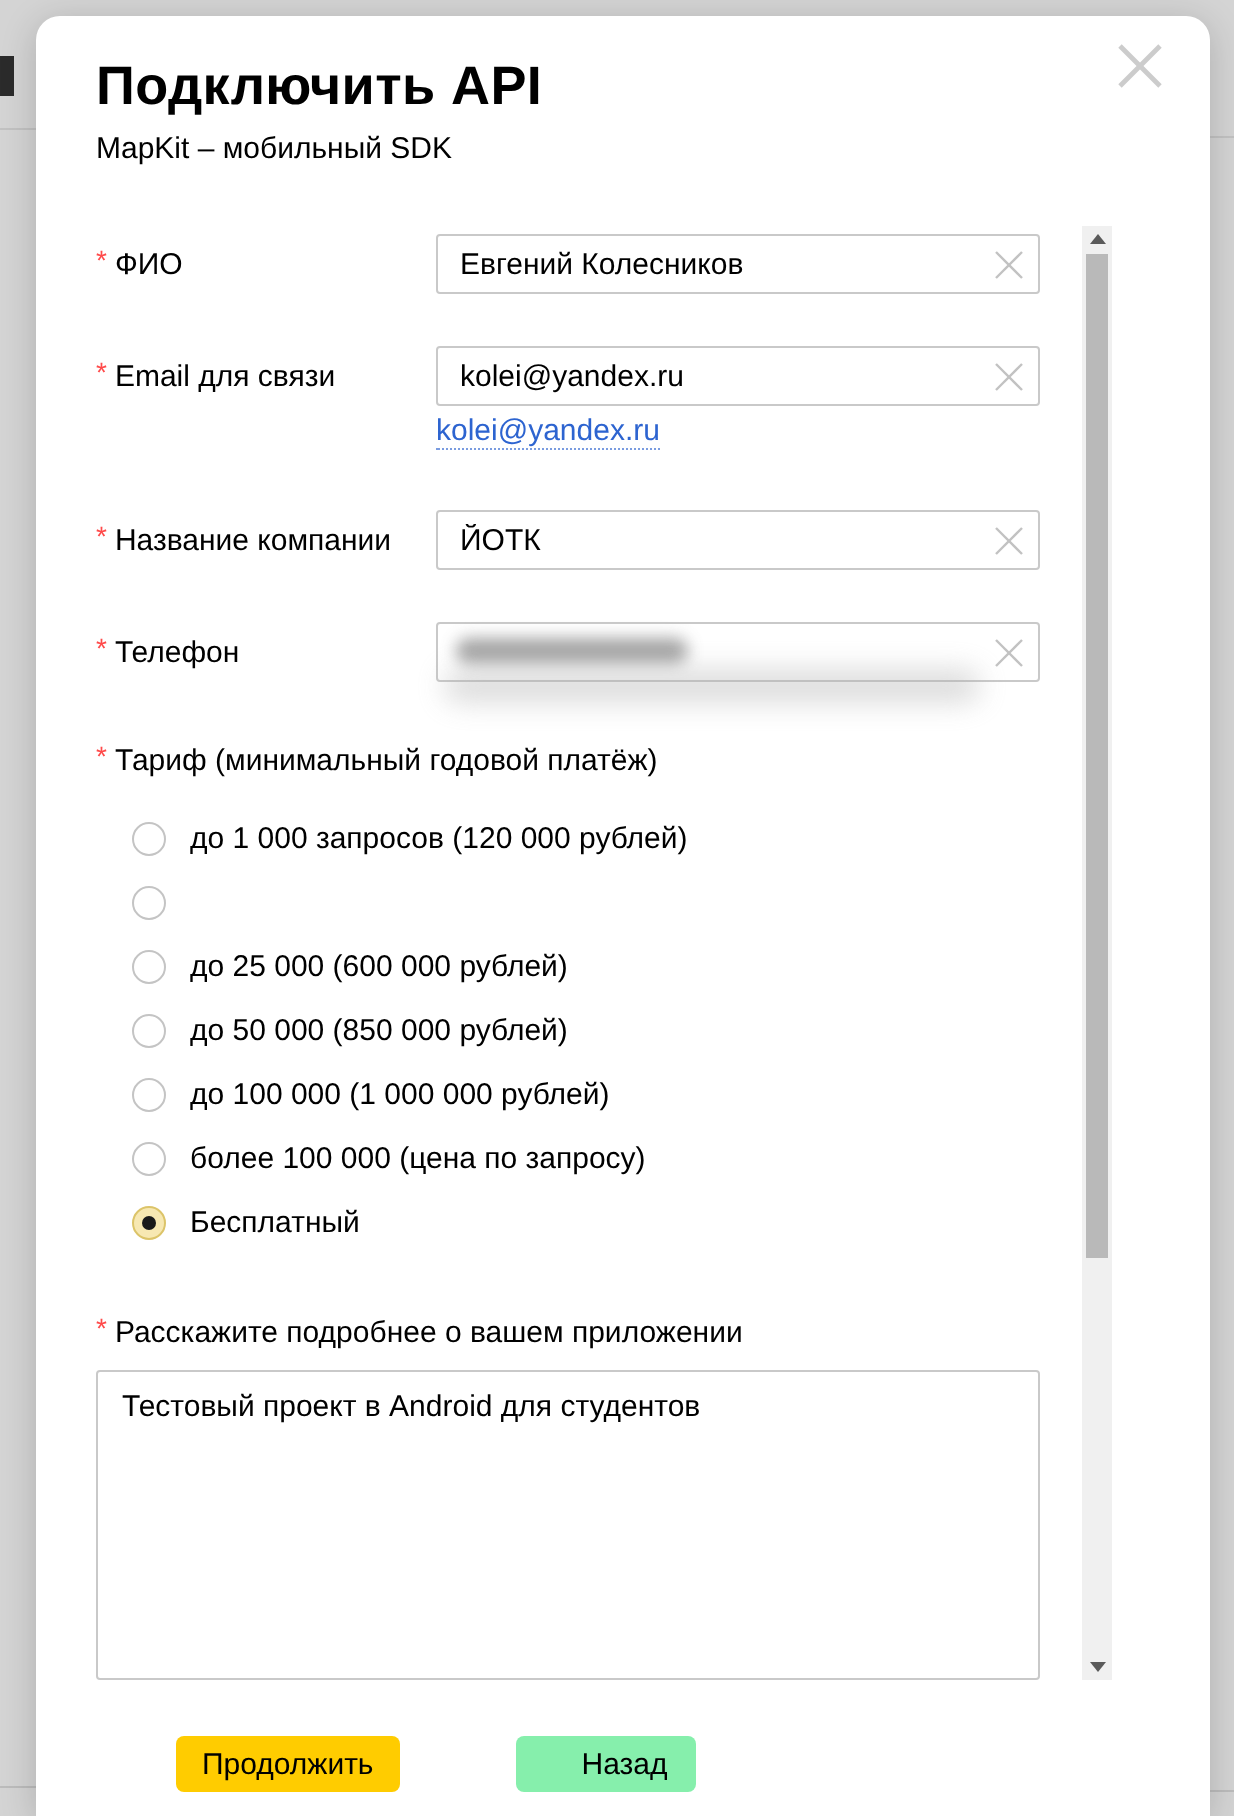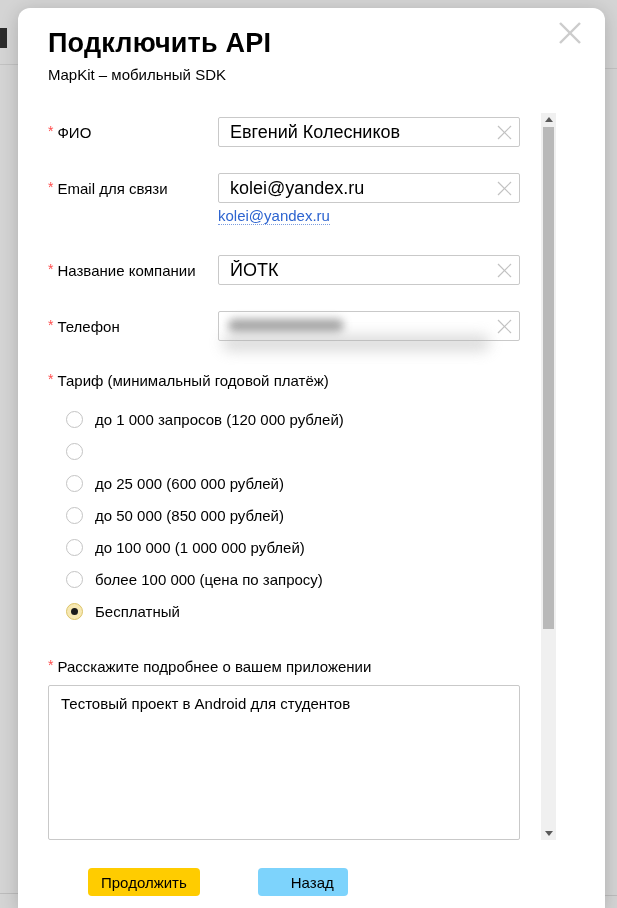--- a/index.html
+++ b/index.html
@@ -29,21 +29,21 @@
   .title { position:absolute; left:30px; top:20px; font-size:27px; font-weight:700; color:#000; letter-spacing:.2px; }
   .subtitle { position:absolute; left:30px; top:58px; font-size:15px; color:#000000; }
 
   
   .row { position:absolute; left:30px; width:493px; }
   .field-label { position:absolute; left:0; top:7px; font-size:15px; color:#000; white-space:nowrap; }
   .star { color:#ff4b4b; font-size:14px; position:relative; top:-2px; margin-right:4px; }
   .input-wrap { position:absolute; left:170px; top:0; width:302px; height:30px; }
   .text-input {
     width:100%; height:30px; border:1px solid #c9c9c9; border-radius:2px;
-    font-family:"Liberation Sans", sans-serif; font-size:18px; color:#000;
+    font-family:"Liberation Sans", sans-serif; font-size:15px; color:#000;
     padding:0 30px 0 11px; background:#fff; outline:none;
   }
   .clear-x { position:absolute; right:8px; top:8px; width:15px; height:15px; cursor:pointer; }
 
   .email-link-row { position:absolute; left:200px; top:199px; font-size:15px; }
   .email-link { color:#2d64d0; text-decoration:none; border-bottom:1px dotted #7a9ce0; cursor:pointer; }
 
   
   .blob1 { position:absolute; left:10px; top:8px; width:116px; height:13px;
            background:#8f8f8f; border-radius:7px; filter:blur(4px); opacity:.8; pointer-events:none; }
@@ -81,21 +81,21 @@
   .tri-down { width:0; height:0; border-left:4px solid transparent; border-right:4px solid transparent; border-top:5px solid #5a5a5a; }
   .sb-thumb { position:absolute; left:2px; top:14px; width:11px; height:502px; background:#b9b9b9; cursor:pointer; }
 
   
   .footer { position:absolute; left:30px; top:860px; display:flex; gap:18px; }
   .btn {
     height:28px; border:none; border-radius:4px; font-family:"Liberation Sans", sans-serif;
     font-size:15px; color:#000; display:flex; align-items:center; padding:0 14px; cursor:pointer;margin-left:40px;
   }
   .btn-primary { background:#ffcc00; padding:0 13px; }
-  .btn-secondary { background:#7dd3fc;padding-left:33px; }
+  .btn-secondary { background:#86efac;padding-left:33px; }
 </style>
 </head>
 <body>
 
 <div class="bg-frag-text"></div>
 <div class="bg-line l1"></div>
 <div class="bg-line r1"></div>
 <div class="bg-line l2"></div>
 <div class="bg-line r2"></div>
 

